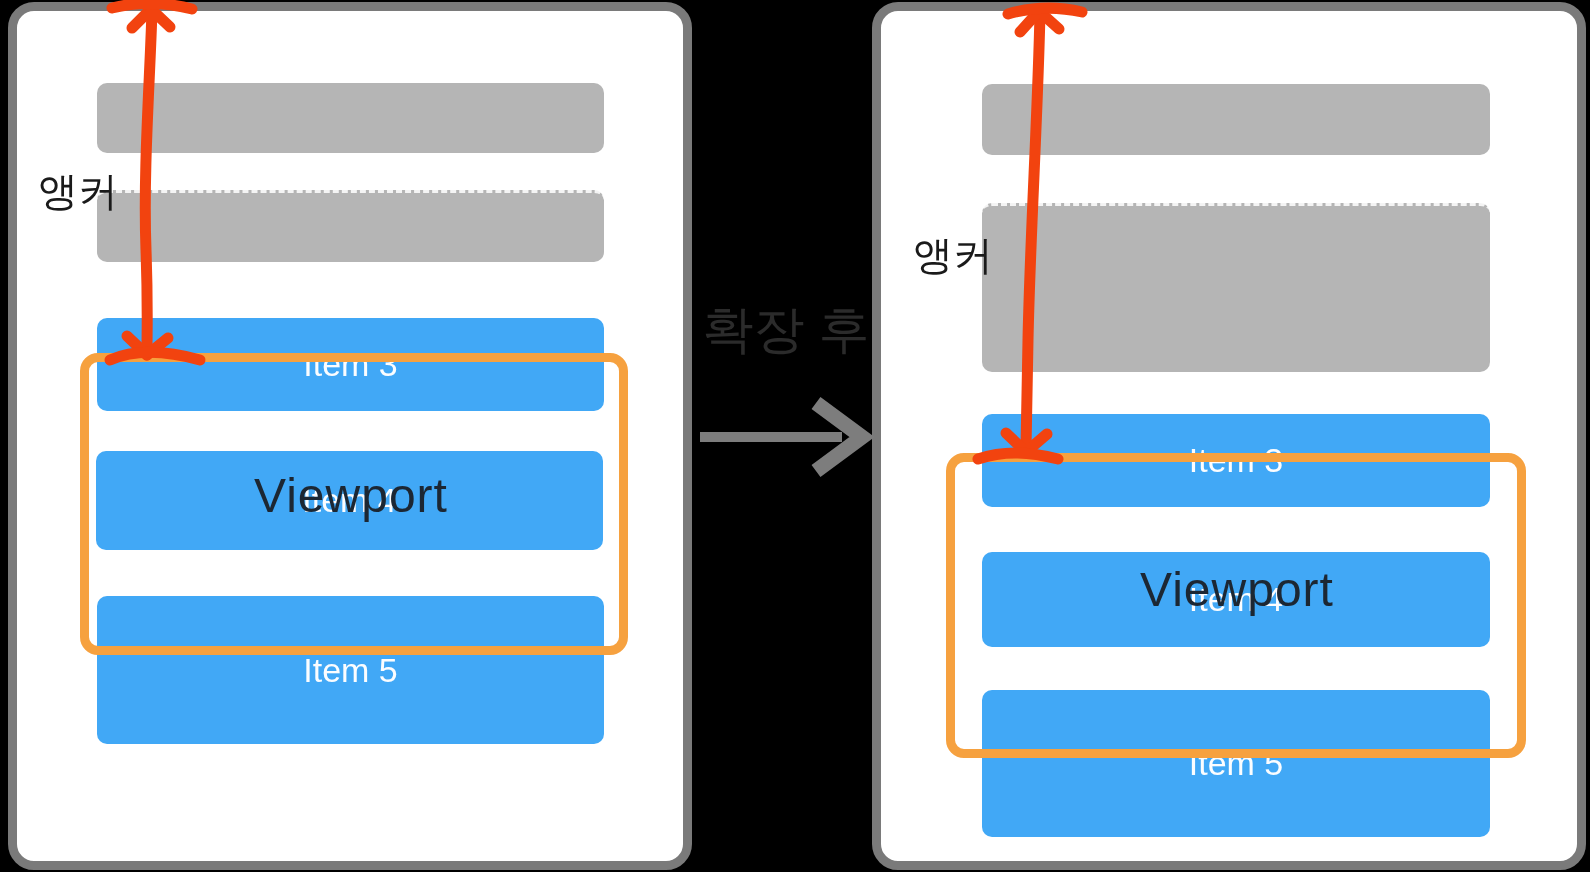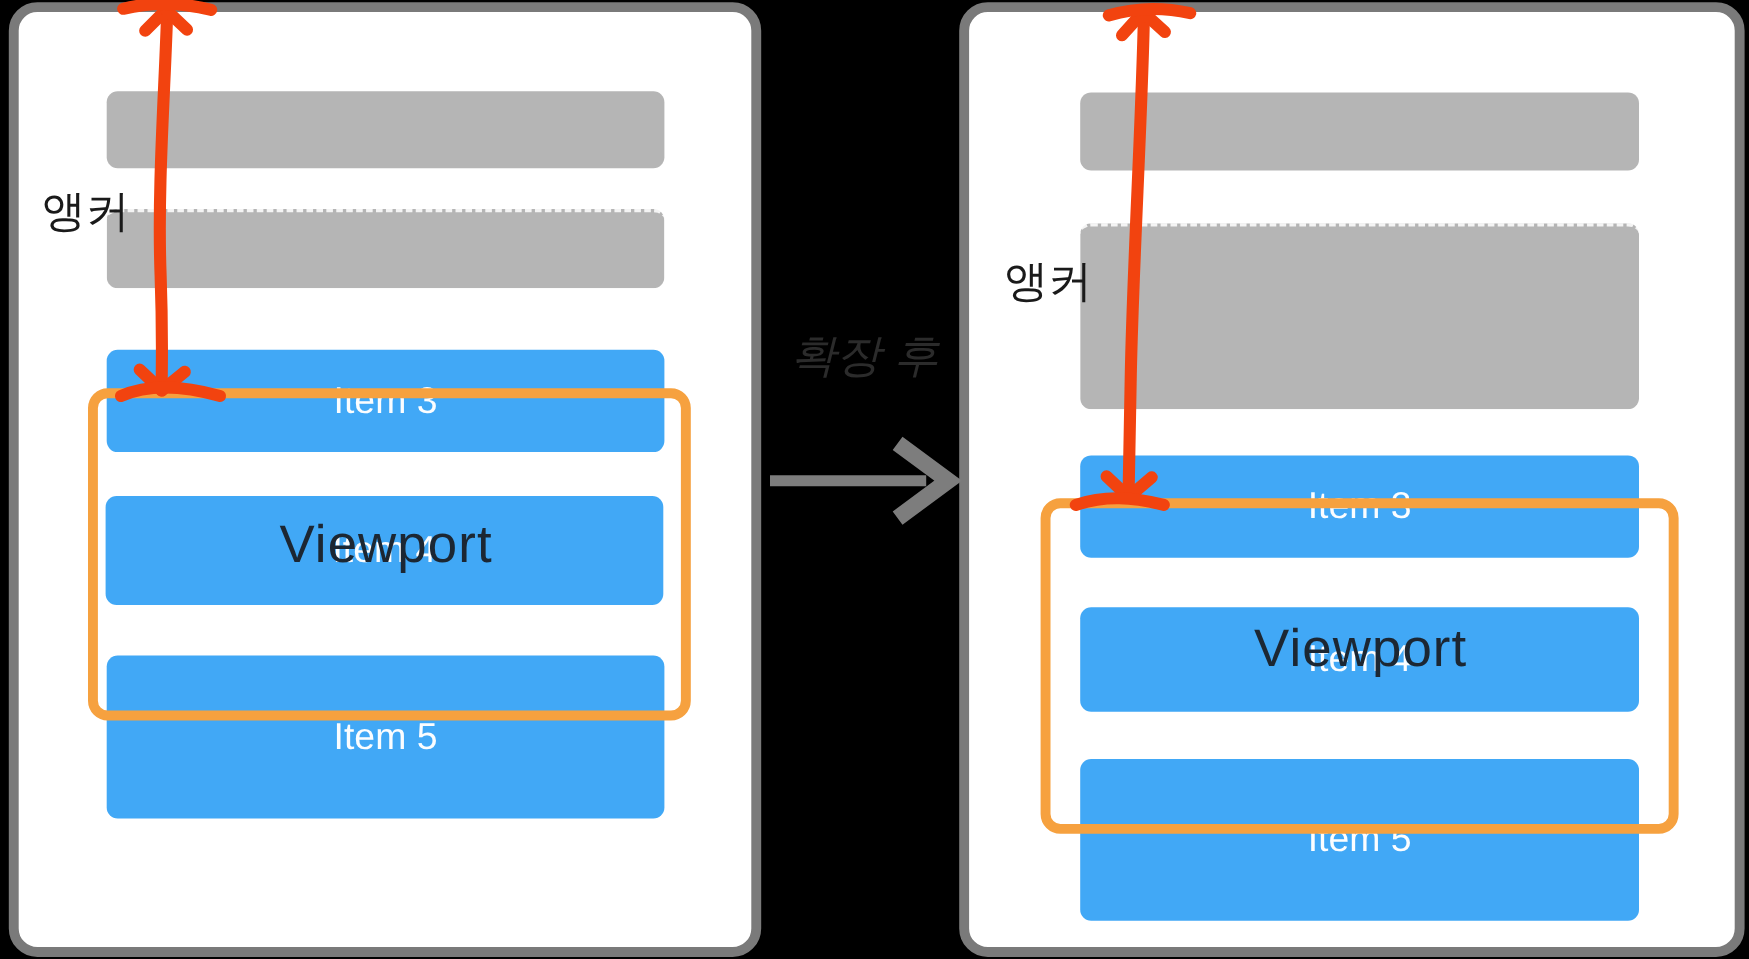--- a/index.html
+++ b/index.html
@@ -53,24 +53,23 @@
   .anchor-label{
     position:absolute;
     font-size:40px;
     color:var(--anchor_text,#1a1a1a);
     z-index:6;
   }
   #middle-caption{
     position:absolute;
     left:696px;top:296px;width:180px;
     text-align:center;
-    font-size:41px;font-weight:500;
+    font-size:51px;font-weight:500;
     color:var(--caption_text,#2b2b2b);
     z-index:2;
-    font-style:italic;
   }
   #arrow-overlay{
     position:absolute;left:0;top:0;z-index:10;
     pointer-events:none;
   }
 </style>
 </head>
 <body>
 
 <div id="stage">

